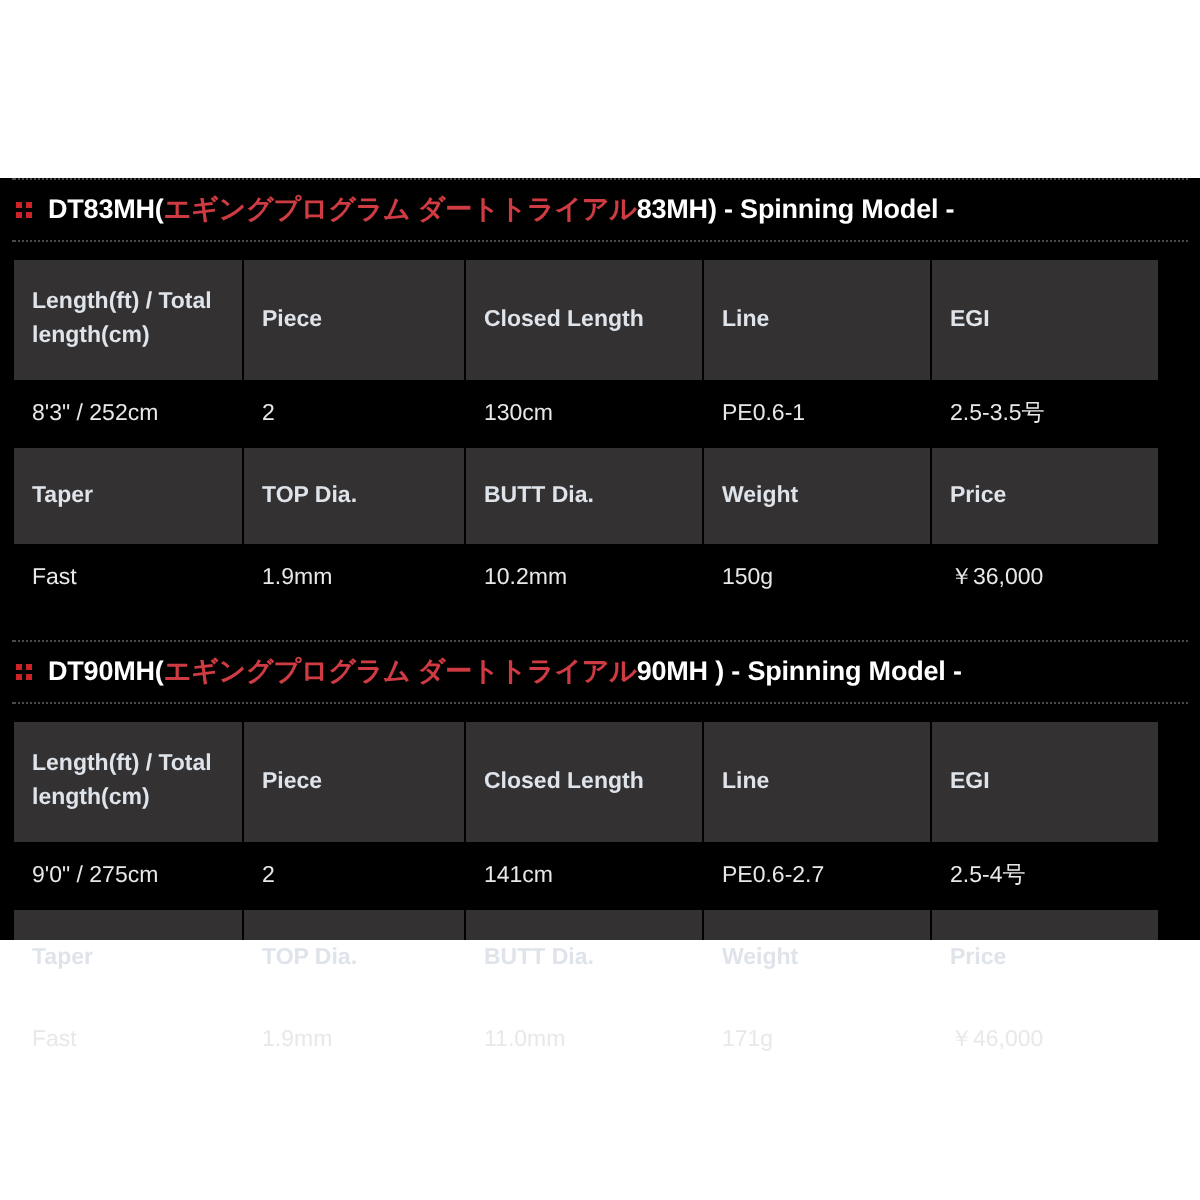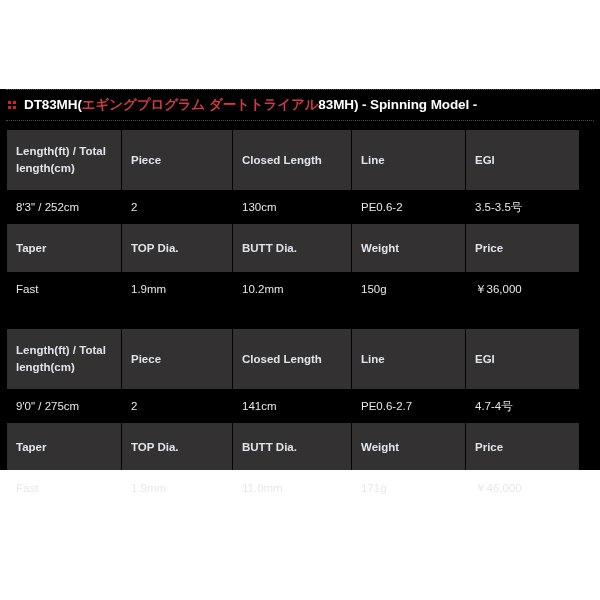--- a/index.html
+++ b/index.html
@@ -150,22 +150,22 @@
             <td class="hd tall">Length(ft) / Total length(cm)</td>
             <td class="hd tall">Piece</td>
             <td class="hd tall">Closed Length</td>
             <td class="hd tall">Line</td>
             <td class="hd tall">EGI</td>
           </tr>
           <tr>
             <td class="dt">8'3" / 252cm</td>
             <td class="dt">2</td>
             <td class="dt">130cm</td>
-            <td class="dt">PE0.6-2</td>
-            <td class="dt">3.5-3.5号</td>
+            <td class="dt">PE0.6-1</td>
+            <td class="dt">2.5-3.5号</td>
           </tr>
           <tr>
             <td class="hd">Taper</td>
             <td class="hd">TOP Dia.</td>
             <td class="hd">BUTT Dia.</td>
             <td class="hd">Weight</td>
             <td class="hd">Price</td>
           </tr>
           <tr>
             <td class="dt">Fast</td>
@@ -175,20 +175,28 @@
             <td class="dt">￥36,000</td>
           </tr>
         </tbody>
       </table>
     </div>
 
     <div class="sec-gap"></div>
 
     <div class="section">
 
+      <div class="sec-title">
+        <span class="bullet">
+          <i></i>
+            <i></i>
+            <i></i>
+            <i></i>
+        </span><span class="wh">DT90MH</span><span class="wh">(</span><span class="jp">エギングプログラム ダートトライアル</span><span class="wh">90MH )</span><span class="wh"> - Spinning Model -</span>
+      </div>
 
       <table class="spec-table">
         <colgroup>
           <col class="col1">
             <col class="col2">
             <col class="col3">
             <col class="col4">
             <col class="col5">
         </colgroup>
         <tbody>
@@ -197,21 +205,21 @@
             <td class="hd tall">Piece</td>
             <td class="hd tall">Closed Length</td>
             <td class="hd tall">Line</td>
             <td class="hd tall">EGI</td>
           </tr>
           <tr>
             <td class="dt">9'0" / 275cm</td>
             <td class="dt">2</td>
             <td class="dt">141cm</td>
             <td class="dt">PE0.6-2.7</td>
-            <td class="dt">4.7-4号</td>
+            <td class="dt">2.5-4号</td>
           </tr>
           <tr>
             <td class="hd">Taper</td>
             <td class="hd">TOP Dia.</td>
             <td class="hd">BUTT Dia.</td>
             <td class="hd">Weight</td>
             <td class="hd">Price</td>
           </tr>
           <tr>
             <td class="dt">Fast</td>

